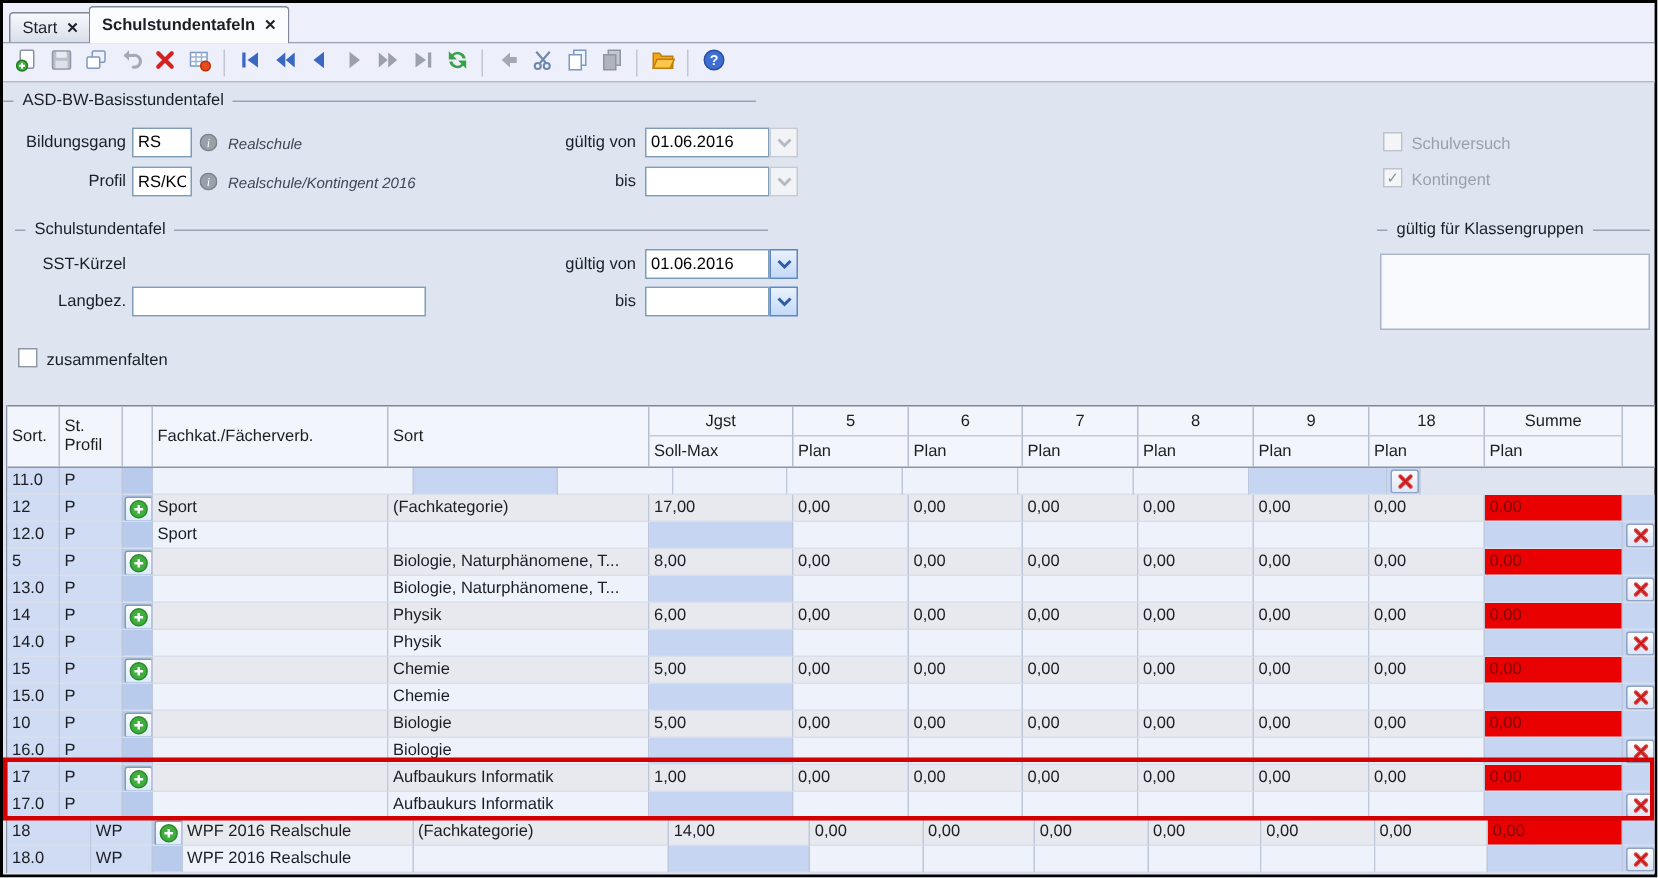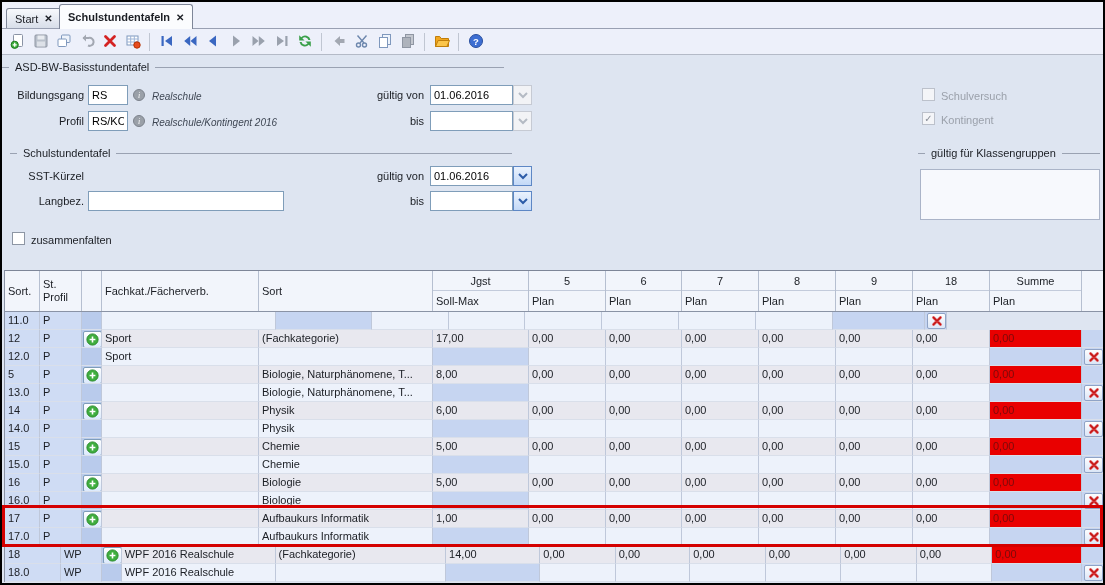--- a/index.html
+++ b/index.html
@@ -525,21 +525,21 @@
         <div class="td bgC iconcell" style="width: 22px;">
           <div class="delbtn">
             <svg width="12" height="12">
               <path d="M2.5 2.5l7 7M9.5 2.5l-7 7" stroke="#e04545" stroke-width="2.6" stroke-linecap="round"></path>
               <path d="M2.5 2.5l7 7M9.5 2.5l-7 7" stroke="#c01818" stroke-width="1.1" stroke-linecap="round"></path>
             </svg>
           </div>
         </div>
       </div>
       <div class="trow">
-        <div class="td bgA" style="width: 35px;">16</div>
+        <div class="td bgA" style="width: 35px;">10</div>
         <div class="td bgA" style="width: 42px;">P</div>
         <div class="td bgB iconcell" style="width: 20px;">
           <div class="plusbtn">
             <svg width="13" height="13">
               <circle cx="6.5" cy="6.5" r="5.6" fill="#3fae3f" stroke="#2a8a2a"></circle>
               <path d="M6.5 3.6v5.8M3.6 6.5h5.8" stroke="#fff" stroke-width="1.6"></path>
             </svg>
           </div>
         </div>
         <div class="td bgG" style="width: 157px;"></div>

